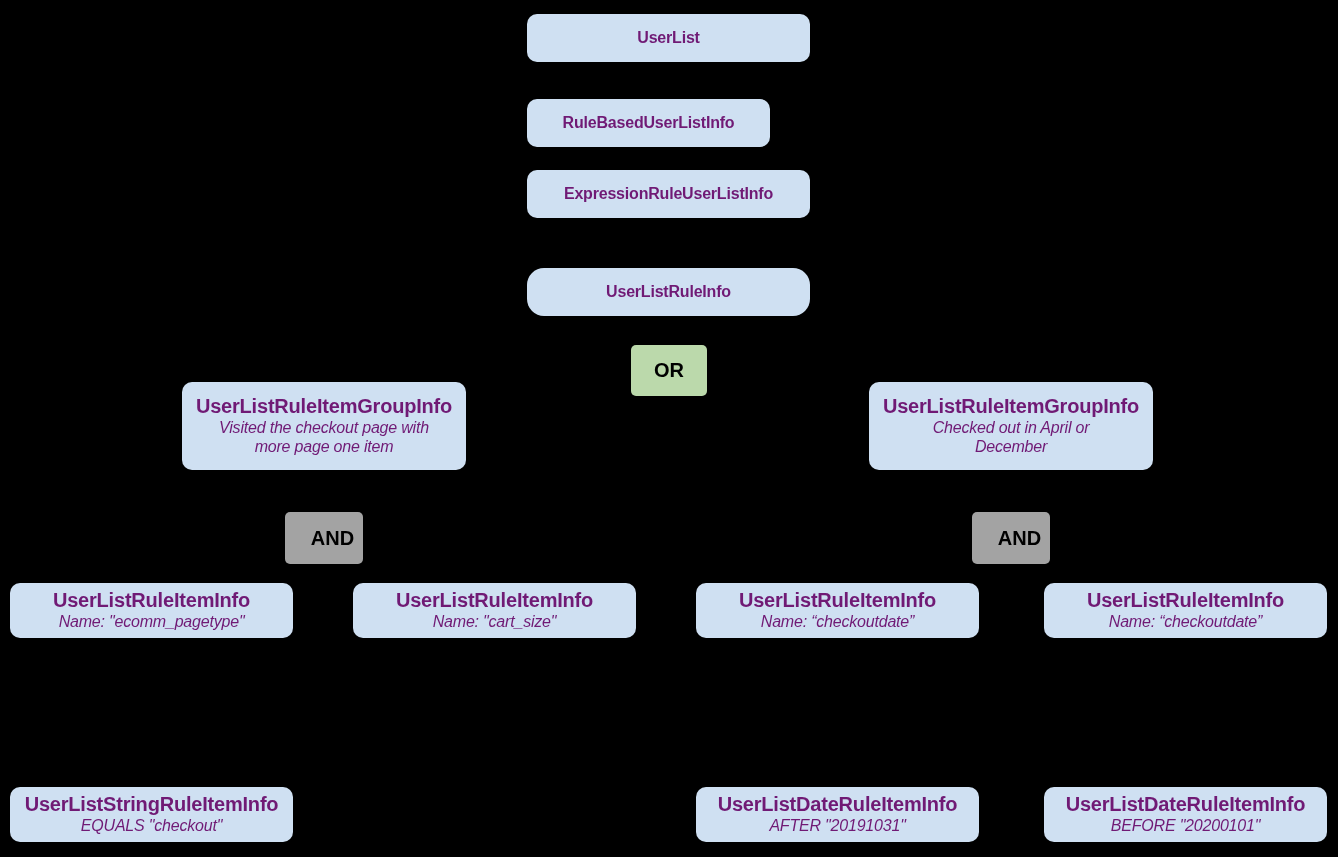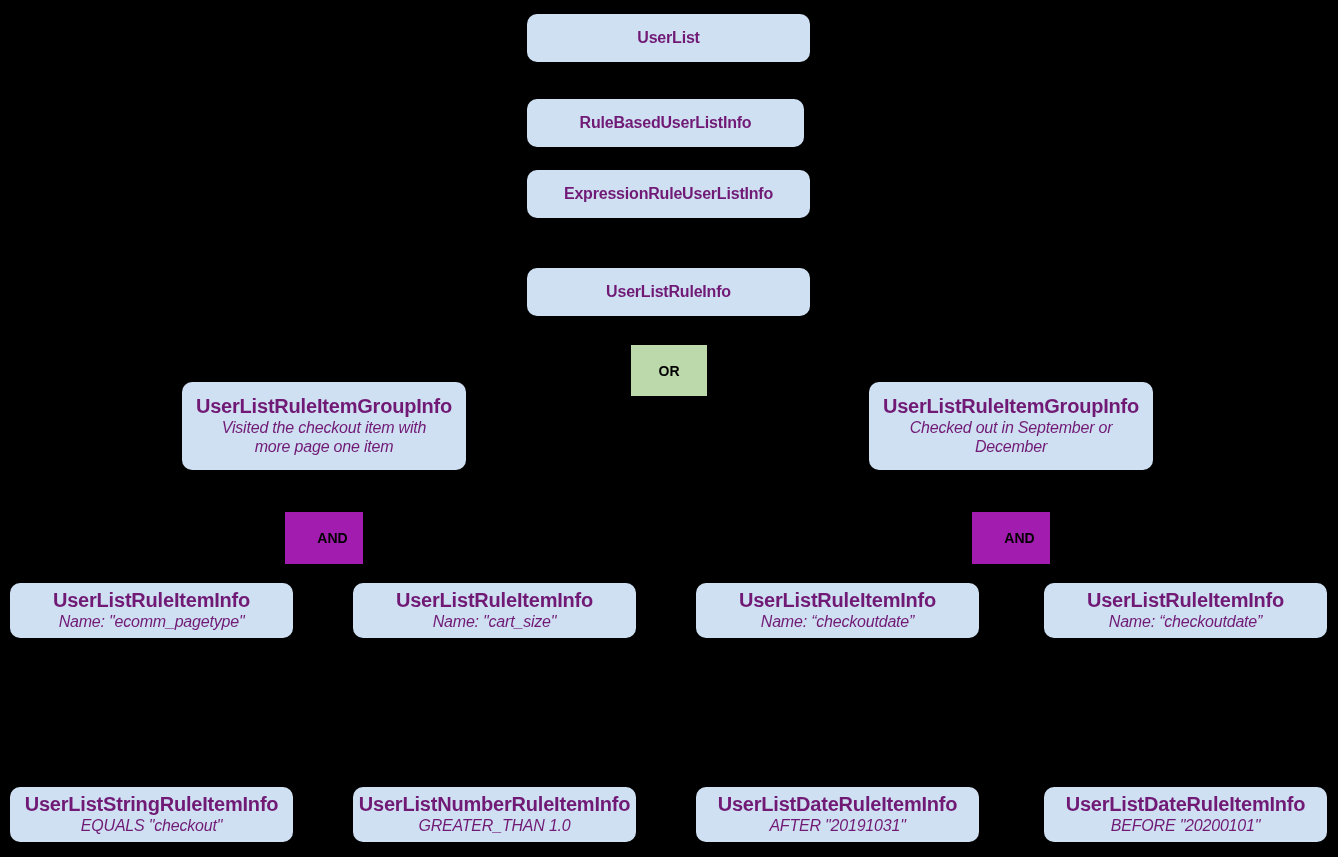--- a/index.html
+++ b/index.html
@@ -47,30 +47,30 @@
     font-size: 16px;
     letter-spacing: -0.2px;
   }
   .node.single .title {
     font-size: 16px;
   }
   
   .op {
     position: absolute;
     box-sizing: border-box;
-    border-radius: 0;
+    border-radius: 5px;
     display: flex;
     align-items: center;
     justify-content: center;
     font-weight: bold;
-    font-size: 14px;
+    font-size: 20px;
     color: #000000;
   }
   .op.or  { background: #bbd9ab; }
-  .op.and { background: #a21caf; padding-left: 17px; }
+  .op.and { background: #a3a3a3; padding-left: 17px; }
   svg.links {
     position: absolute;
     left: 0;
     top: 0;
     width: 1338px;
     height: 857px;
     pointer-events: none;
   }
 </style>
 </head>
@@ -114,43 +114,43 @@
       <polygon points="489,780 501,780 495,789"></polygon>
       <polygon points="832,780 844,780 838,789"></polygon>
       <polygon points="1180,780 1192,780 1186,789"></polygon>
     </g>
   </svg>
 
   <div class="node single" style="left:527px; top:14px; width:283px; height:48px;">
     <div class="title">UserList</div>
   </div>
 
-  <div class="node single" style="left:527px; top:99px; width:277px; height:48px;align-items:center;">
+  <div class="node single" style="left:527px; top:99px; width:243px; height:48px;align-items:center;">
     <div class="title">RuleBasedUserListInfo</div>
   </div>
 
   <div class="node single" style="left:527px; top:170px; width:283px; height:48px;">
     <div class="title">ExpressionRuleUserListInfo</div>
   </div>
 
-  <div class="node single" style="left:527px; top:268px; width:283px; height:48px;">
+  <div class="node single" style="left:527px; top:268px; width:283px; height:48px;border-radius:17px;">
     <div class="title">UserListRuleInfo</div>
   </div>
 
   <div class="op or" style="left:631px; top:345px; width:76px; height:51px;">OR</div>
 
   <div class="node" style="left:182px; top:382px; width:284px; height:88px;">
     <div class="title">UserListRuleItemGroupInfo</div>
-    <div class="subtitle">Visited the checkout item with</div>
+    <div class="subtitle">Visited the checkout page with</div>
     <div class="subtitle">more page one item</div>
   </div>
 
   <div class="node" style="left:869px; top:382px; width:284px; height:88px;">
     <div class="title">UserListRuleItemGroupInfo</div>
-    <div class="subtitle">Checked out in September or</div>
+    <div class="subtitle">Checked out in April or</div>
     <div class="subtitle">December</div>
   </div>
 
   <div class="op and" style="left:285px; top:512px; width:78px; height:52px;">AND</div>
 
   <div class="op and" style="left:972px; top:512px; width:78px; height:52px;">AND</div>
 
   <div class="node" style="left:10px; top:583px; width:283px; height:55px;">
     <div class="title">UserListRuleItemInfo</div>
     <div class="subtitle">Name: "ecomm_pagetype"</div>
@@ -169,24 +169,20 @@
   <div class="node" style="left:1044px; top:583px; width:283px; height:55px;">
     <div class="title">UserListRuleItemInfo</div>
     <div class="subtitle">Name: “checkoutdate”</div>
   </div>
 
   <div class="node" style="left:10px; top:787px; width:283px; height:55px;">
     <div class="title">UserListStringRuleItemInfo</div>
     <div class="subtitle">EQUALS "checkout"</div>
   </div>
 
-  <div class="node" style="left:353px; top:787px; width:283px; height:55px;">
-    <div class="title">UserListNumberRuleItemInfo</div>
-    <div class="subtitle">GREATER_THAN 1.0</div>
-  </div>
 
   <div class="node" style="left:696px; top:787px; width:283px; height:55px;">
     <div class="title">UserListDateRuleItemInfo</div>
     <div class="subtitle">AFTER "20191031"</div>
   </div>
 
   <div class="node" style="left:1044px; top:787px; width:283px; height:55px;">
     <div class="title">UserListDateRuleItemInfo</div>
     <div class="subtitle">BEFORE "20200101"</div>
   </div>

